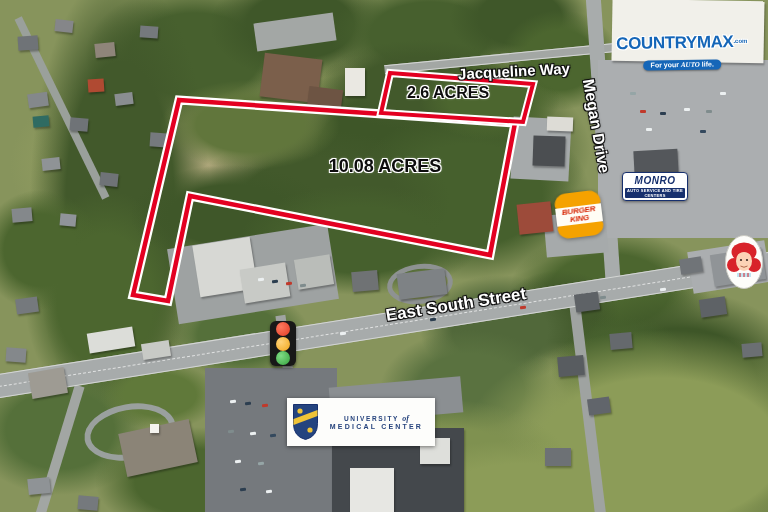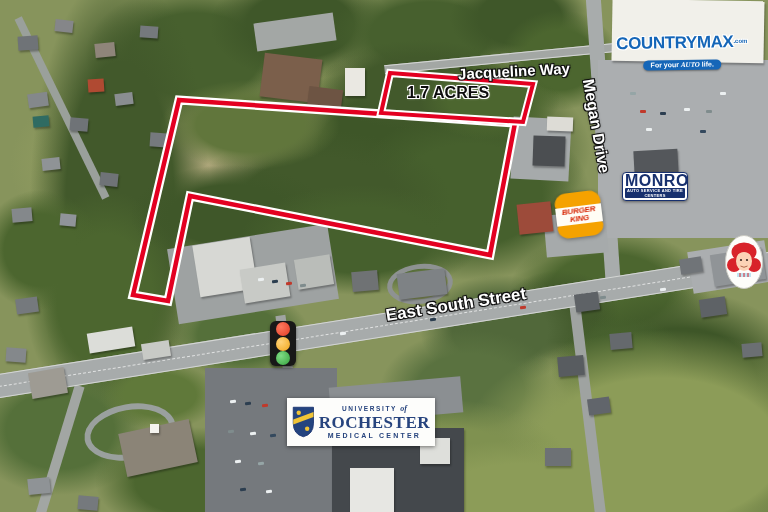--- a/index.html
+++ b/index.html
@@ -16,21 +16,21 @@
   .cm-name{font-weight:bold;font-size:17px;letter-spacing:-.4px;
      text-shadow:-1px -1px 0 #fff,1px -1px 0 #fff,-1px 1px 0 #fff,1px 1px 0 #fff;}
   .cm-com{font-size:6px;vertical-align:4px;letter-spacing:0;}
   .cm-tag{display:inline-block;margin-top:1px;padding:1px 7px;border-radius:8px;
      color:#fff;font-size:7px;font-weight:bold;box-shadow:0 1px 2px rgba(0,0,0,.4);}
   .cm-tag i{font-family:"Liberation Serif",serif;}
 
   
   .monro{position:absolute;left:622px;top:172px;width:66px;background:#fff;border:1px solid #17306e;
      border-radius:4px;text-align:center;padding:1px 2px 2px 2px;box-shadow:0 1px 3px rgba(0,0,0,.45);}
-  .monro-name{font-size:16px;line-height:13px;font-weight:bold;letter-spacing:.5px;}
+  .monro-name{font-size:10px;line-height:13px;font-weight:bold;font-style:italic;letter-spacing:.5px;}
   .monro-tag{margin-top:1px;font-size:4px;line-height:5px;font-weight:bold;color:#fff;background:#17306e;
      letter-spacing:.3px;border-radius:1px;}
 
   
   .bk{position:absolute;left:556px;top:192px;width:46px;transform:rotate(-7deg);
       filter:drop-shadow(0 1px 2px rgba(0,0,0,.4));}
   .bk-bun-top{height:14px;border-radius:23px 23px 5px 5px;}
   .bk-bun-bot{height:13px;border-radius:5px 5px 23px 23px;}
   .bk-mid{background:#fffdf5;padding:1px 1px;text-align:center;}
   .bk-text{font-size:8px;line-height:8px;font-weight:bold;font-style:italic;letter-spacing:-.2px;}
@@ -192,21 +192,22 @@
       <polygon points="179,100 515,123 490,255 190,196 168,301 133,295" fill="none" stroke="#ffffff" stroke-width="9"></polygon>
       <polygon points="179,100 515,123 490,255 190,196 168,301 133,295" fill="none" stroke="#e30021" stroke-width="4.5"></polygon>
     </g>
     <g>
       <polygon points="390,73 533,84 523,122 381,113" fill="none" stroke="#ffffff" stroke-width="8"></polygon>
       <polygon points="390,73 533,84 523,122 381,113" fill="none" stroke="#e30021" stroke-width="4"></polygon>
     </g>
   </svg>
 
   <div class="maplabel outline-dark" style="left:514px;top:71px;font-size:15px;transform:translate(-50%,-50%) rotate(-3deg);">Jacqueline Way</div>
-  <div class="maplabel outline-light" style="left:448px;top:93px;font-size:16px;">1.7 ACRES</div>
+  <div class="maplabel outline-light" style="left:448px;top:93px;font-size:16px;">2.6 ACRES</div>
+  <div class="maplabel outline-light" style="left:385px;top:166px;font-size:18px;">10.08 ACRES</div>
   <div class="maplabel outline-dark" style="left:596px;top:126px;font-size:16px;transform:translate(-50%,-50%) rotate(80deg);">Megan Drive</div>
   <div class="maplabel outline-dark" style="left:456px;top:305px;font-size:17px;transform:translate(-50%,-50%) rotate(-9deg);">East South Street</div>
 
   <div class="cm">
     <div class="cm-name" style="color:#1566b8;">
       <span>COUNTRYMAX</span><span class="cm-com">.com</span>
     </div>
     <div class="cm-tag" style="background:#1566b8;">
       <span>For your </span><i>AUTO</i><span> life.</span>
     </div>
@@ -244,21 +245,20 @@
 
   <div class="urmc">
     <svg width="27" height="38" viewBox="0 0 27 38">
       <path d="M1.5,1.5 h24 v19 q0,13 -12,16 q-12,-3 -12,-16 Z" fill="#24447f" stroke="#17306e" stroke-width="1"></path>
       <path d="M1.5,16 L25.5,7 v6 L1.5,22 Z" fill="#f0c437"></path>
       <circle cx="8" cy="8" r="2.6" fill="#f0c437"></circle>
       <circle cx="18" cy="27" r="2.6" fill="#f0c437"></circle>
     </svg>
     <div class="urmc-text" style="color:#27447e;">
       <div class="urmc-l1"><span>UNIVERSITY </span><i>of</i></div>
-      <div class="urmc-l2">ROCHESTER</div>
       <div class="urmc-l3">MEDICAL CENTER</div>
     </div>
   </div>
 
   <div class="tlight">
     <div class="bulb" style="background:radial-gradient(circle at 35% 35%, #ff7a5e, #e23b25);"></div>
     <div class="bulb" style="background:radial-gradient(circle at 35% 35%, #ffd37a, #f2a71b);"></div>
     <div class="bulb" style="background:radial-gradient(circle at 35% 35%, #7fdc85, #35a23d);"></div>
   </div>
 </div>

